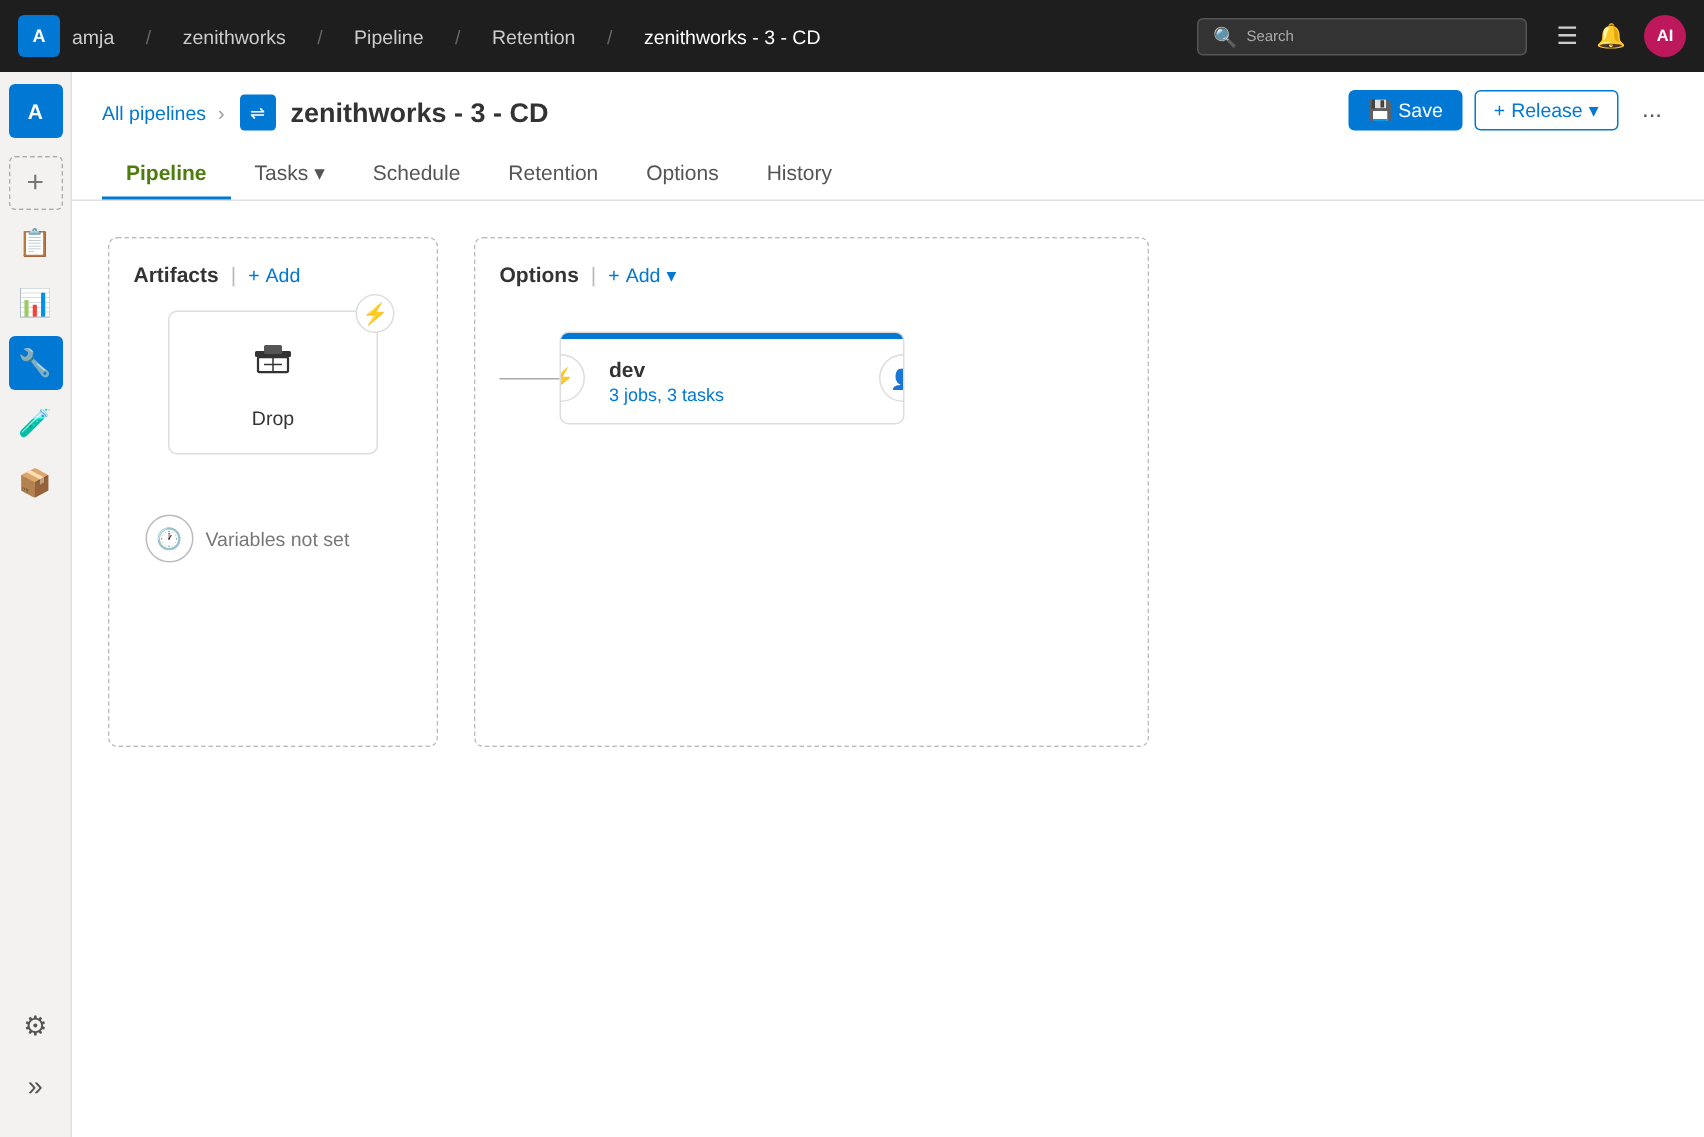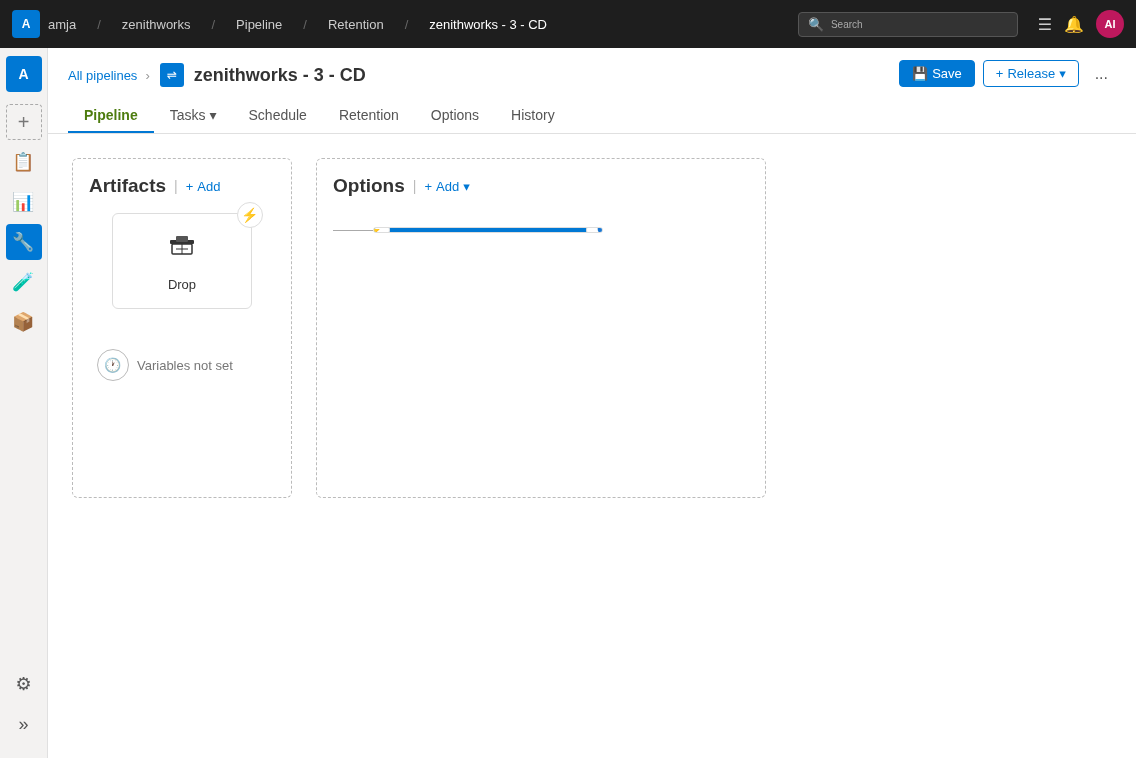--- a/index.html
+++ b/index.html
@@ -176,21 +176,21 @@
       border-radius: 6px;
       padding: 16px;
       width: 220px;
       min-height: 340px;
       position: relative;
     }
     .section-header {
       display: flex; align-items: center; gap: 8px;
       margin-bottom: 16px;
     }
-    .section-title { font-size: 19px; font-weight: 600; color: #333; }
+    .section-title { font-size: 14px; font-weight: 600; color: #333; }
     .section-sep { color: #bbb; }
     .add-link {
       display: flex; align-items: center; gap: 4px;
       color: #0078d4; cursor: pointer; font-size: 13px;
     }
 
     
     .artifact-card {
       background: white;
       border: 1px solid #ddd;
@@ -453,20 +453,26 @@
 
             <div style="width:40px; height:1px; background:#aaa; flex-shrink:0;"></div>
 
             <div class="stage-card" style="position:relative; margin-top:0; margin-left:0;">
               <div class="stage-card-top-bar"></div>
 
               <div class="stage-trigger-icon">
                 <span>⚡</span>
               </div>
 
+              <div class="stage-card-body">
+                <div class="stage-info">
+                  <div class="stage-name">dev</div>
+                  <div class="stage-meta">3 jobs, 3 tasks</div>
+                </div>
+              </div>
 
               <div class="stage-user-icon">
                 <span style="color:#a0522d;font-size:13px;">👤</span>
               </div>
             </div>
           </div>
         </div>
 
       </div>
     </div>

